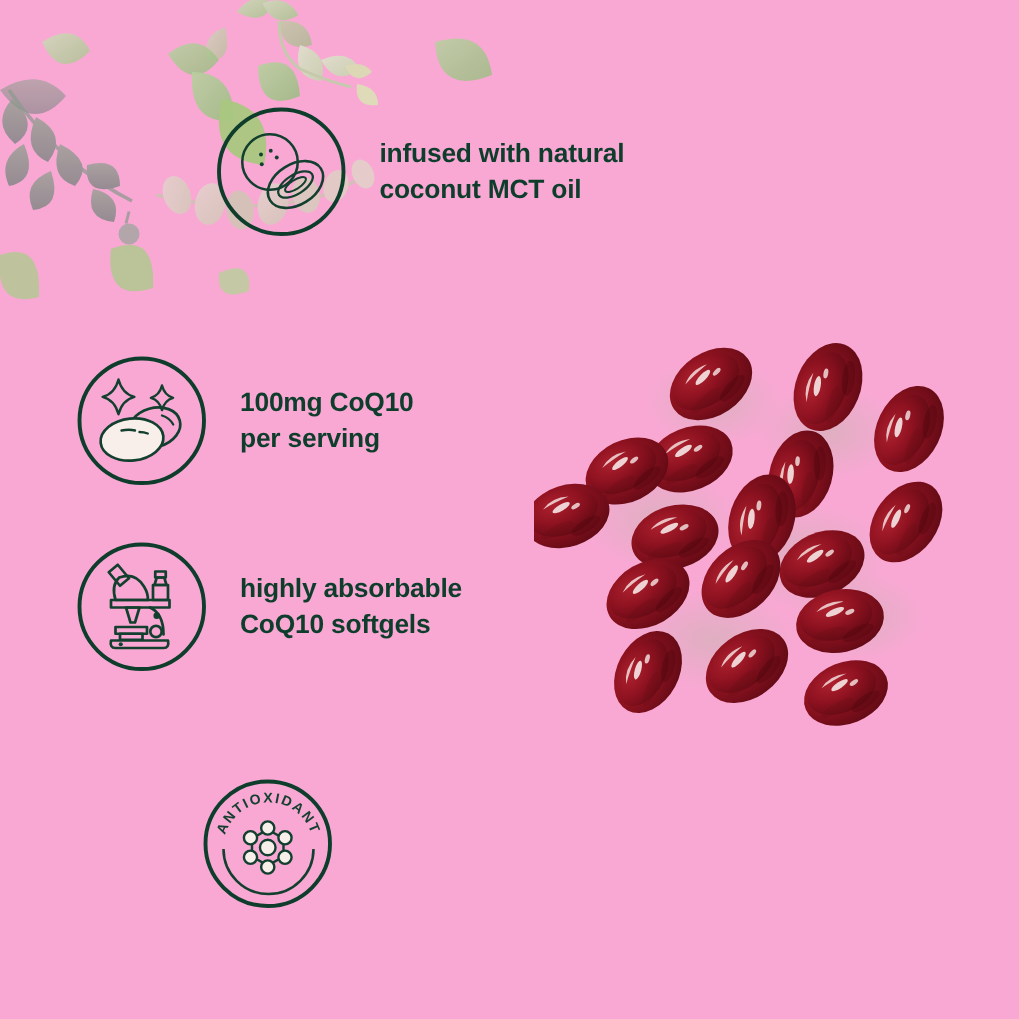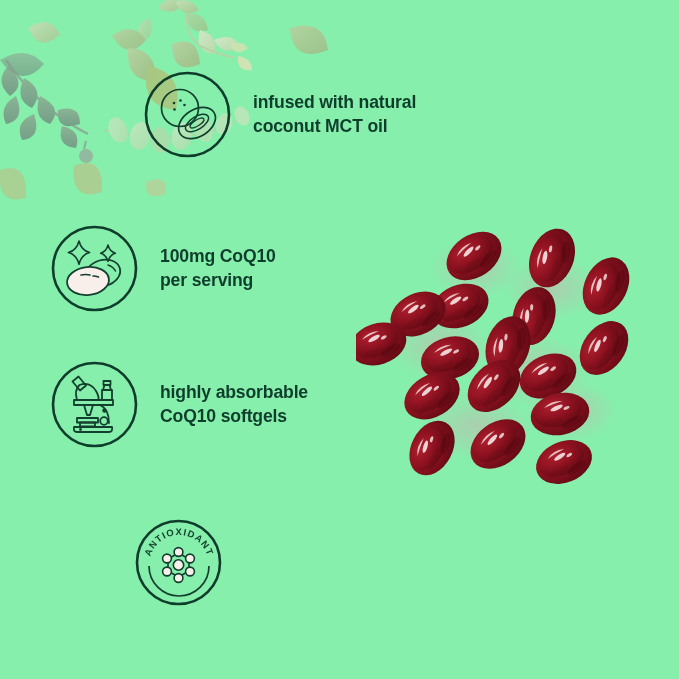--- a/index.html
+++ b/index.html
@@ -50,42 +50,42 @@
     margin-left: 22px;
     color: #0f3d2c;
     font-size: 17.6px;
     font-weight: bold;
     line-height: 1.33;
     letter-spacing: -0.15px;
     white-space: pre-line;
   }
 
   #benefit-0 { left: 144px; top:  71px; }
-  #benefit-1 { left:  51px; top: 225px; }
+  #benefit-1 { left:  51px; top: 237px; }
   #benefit-2 { left:  51px; top: 361px; }
   #benefit-3 { left: 135px; top: 519px; }
 
   
   #softgel-cluster {
     position: absolute;
     left: 356px;
     top: 196px;
     width: 298px;
     height: 298px;
   }
   #softgel-cluster svg {
     display: block;
     width: 100%;
     height: 100%;
   }
 </style>
 </head>
 <body>
 
-<div id="stage" style="background: #86efac;">
+<div id="stage" style="background: #f9a8d4;">
 
   <div class="foliage">
     <svg viewBox="0 0 330 200" width="330" height="200" aria-hidden="true">
       <defs>
         <linearGradient id="lg1" x1="0" y1="0" x2="1" y2="1">
           <stop offset="0%" stop-color="#b9d0a0"></stop>
           <stop offset="100%" stop-color="#9dbb83"></stop>
         </linearGradient>
         <linearGradient id="lg2" x1="0" y1="0" x2="1" y2="1">
           <stop offset="0%" stop-color="#cdddb9"></stop>

